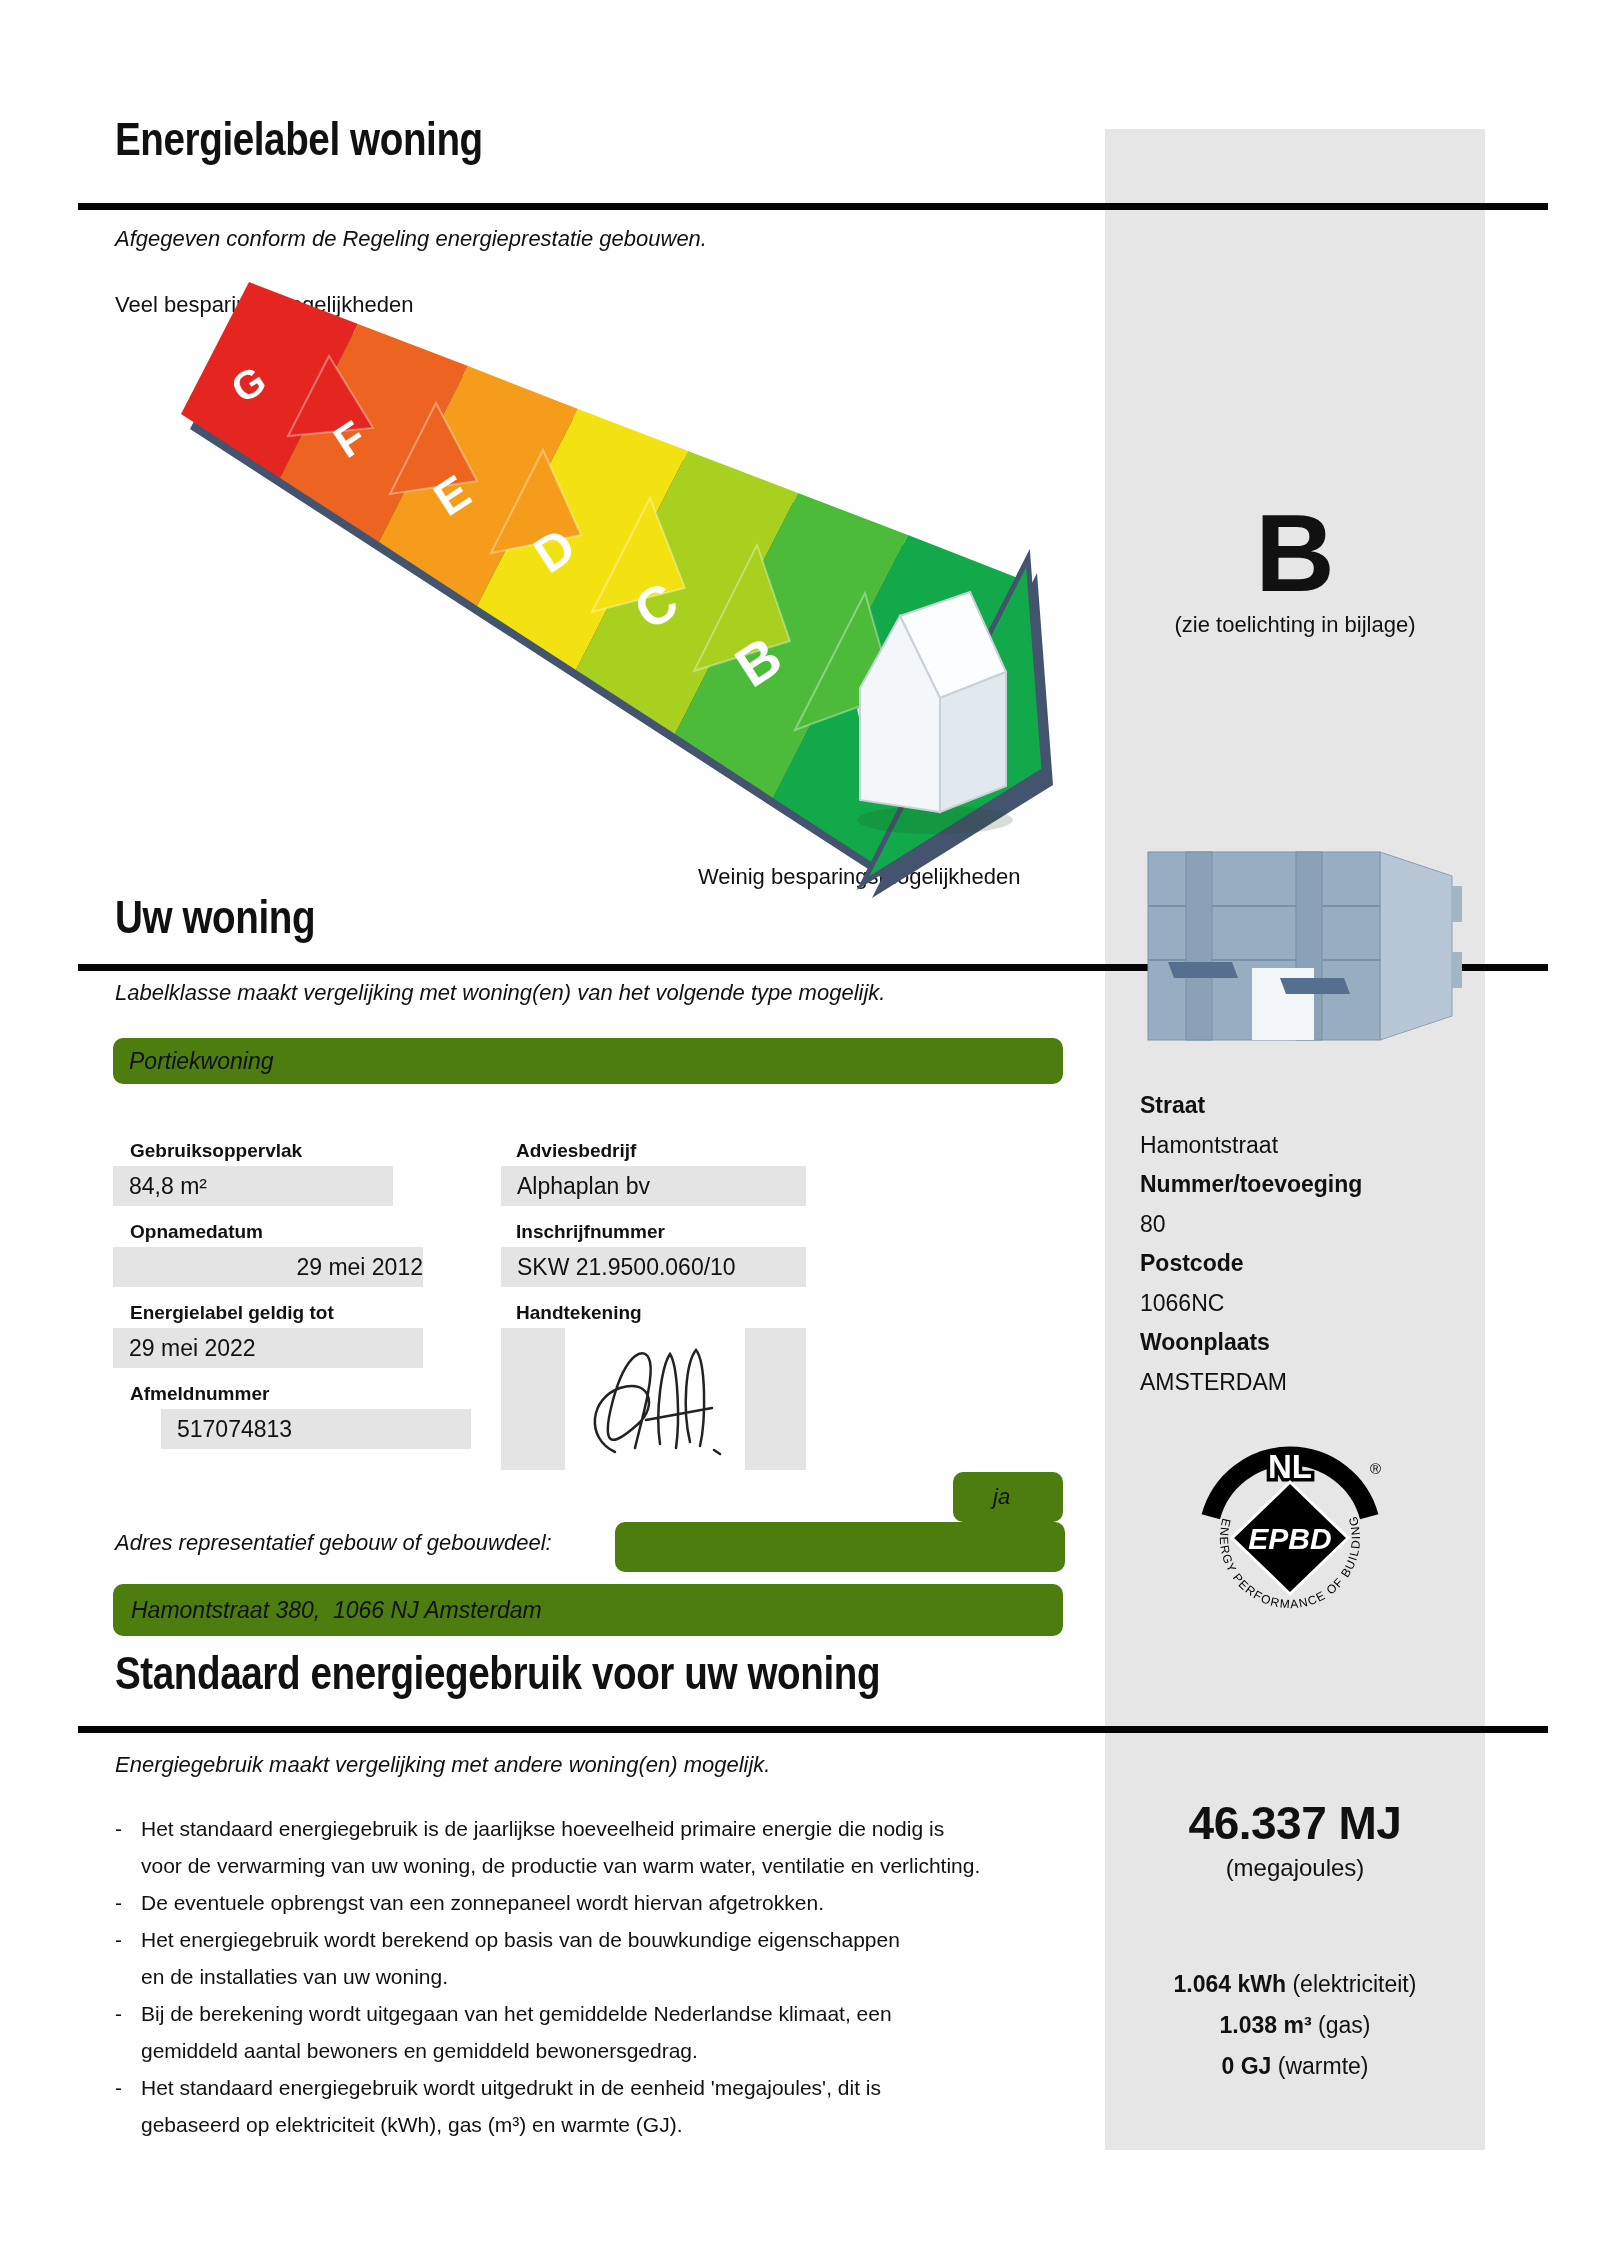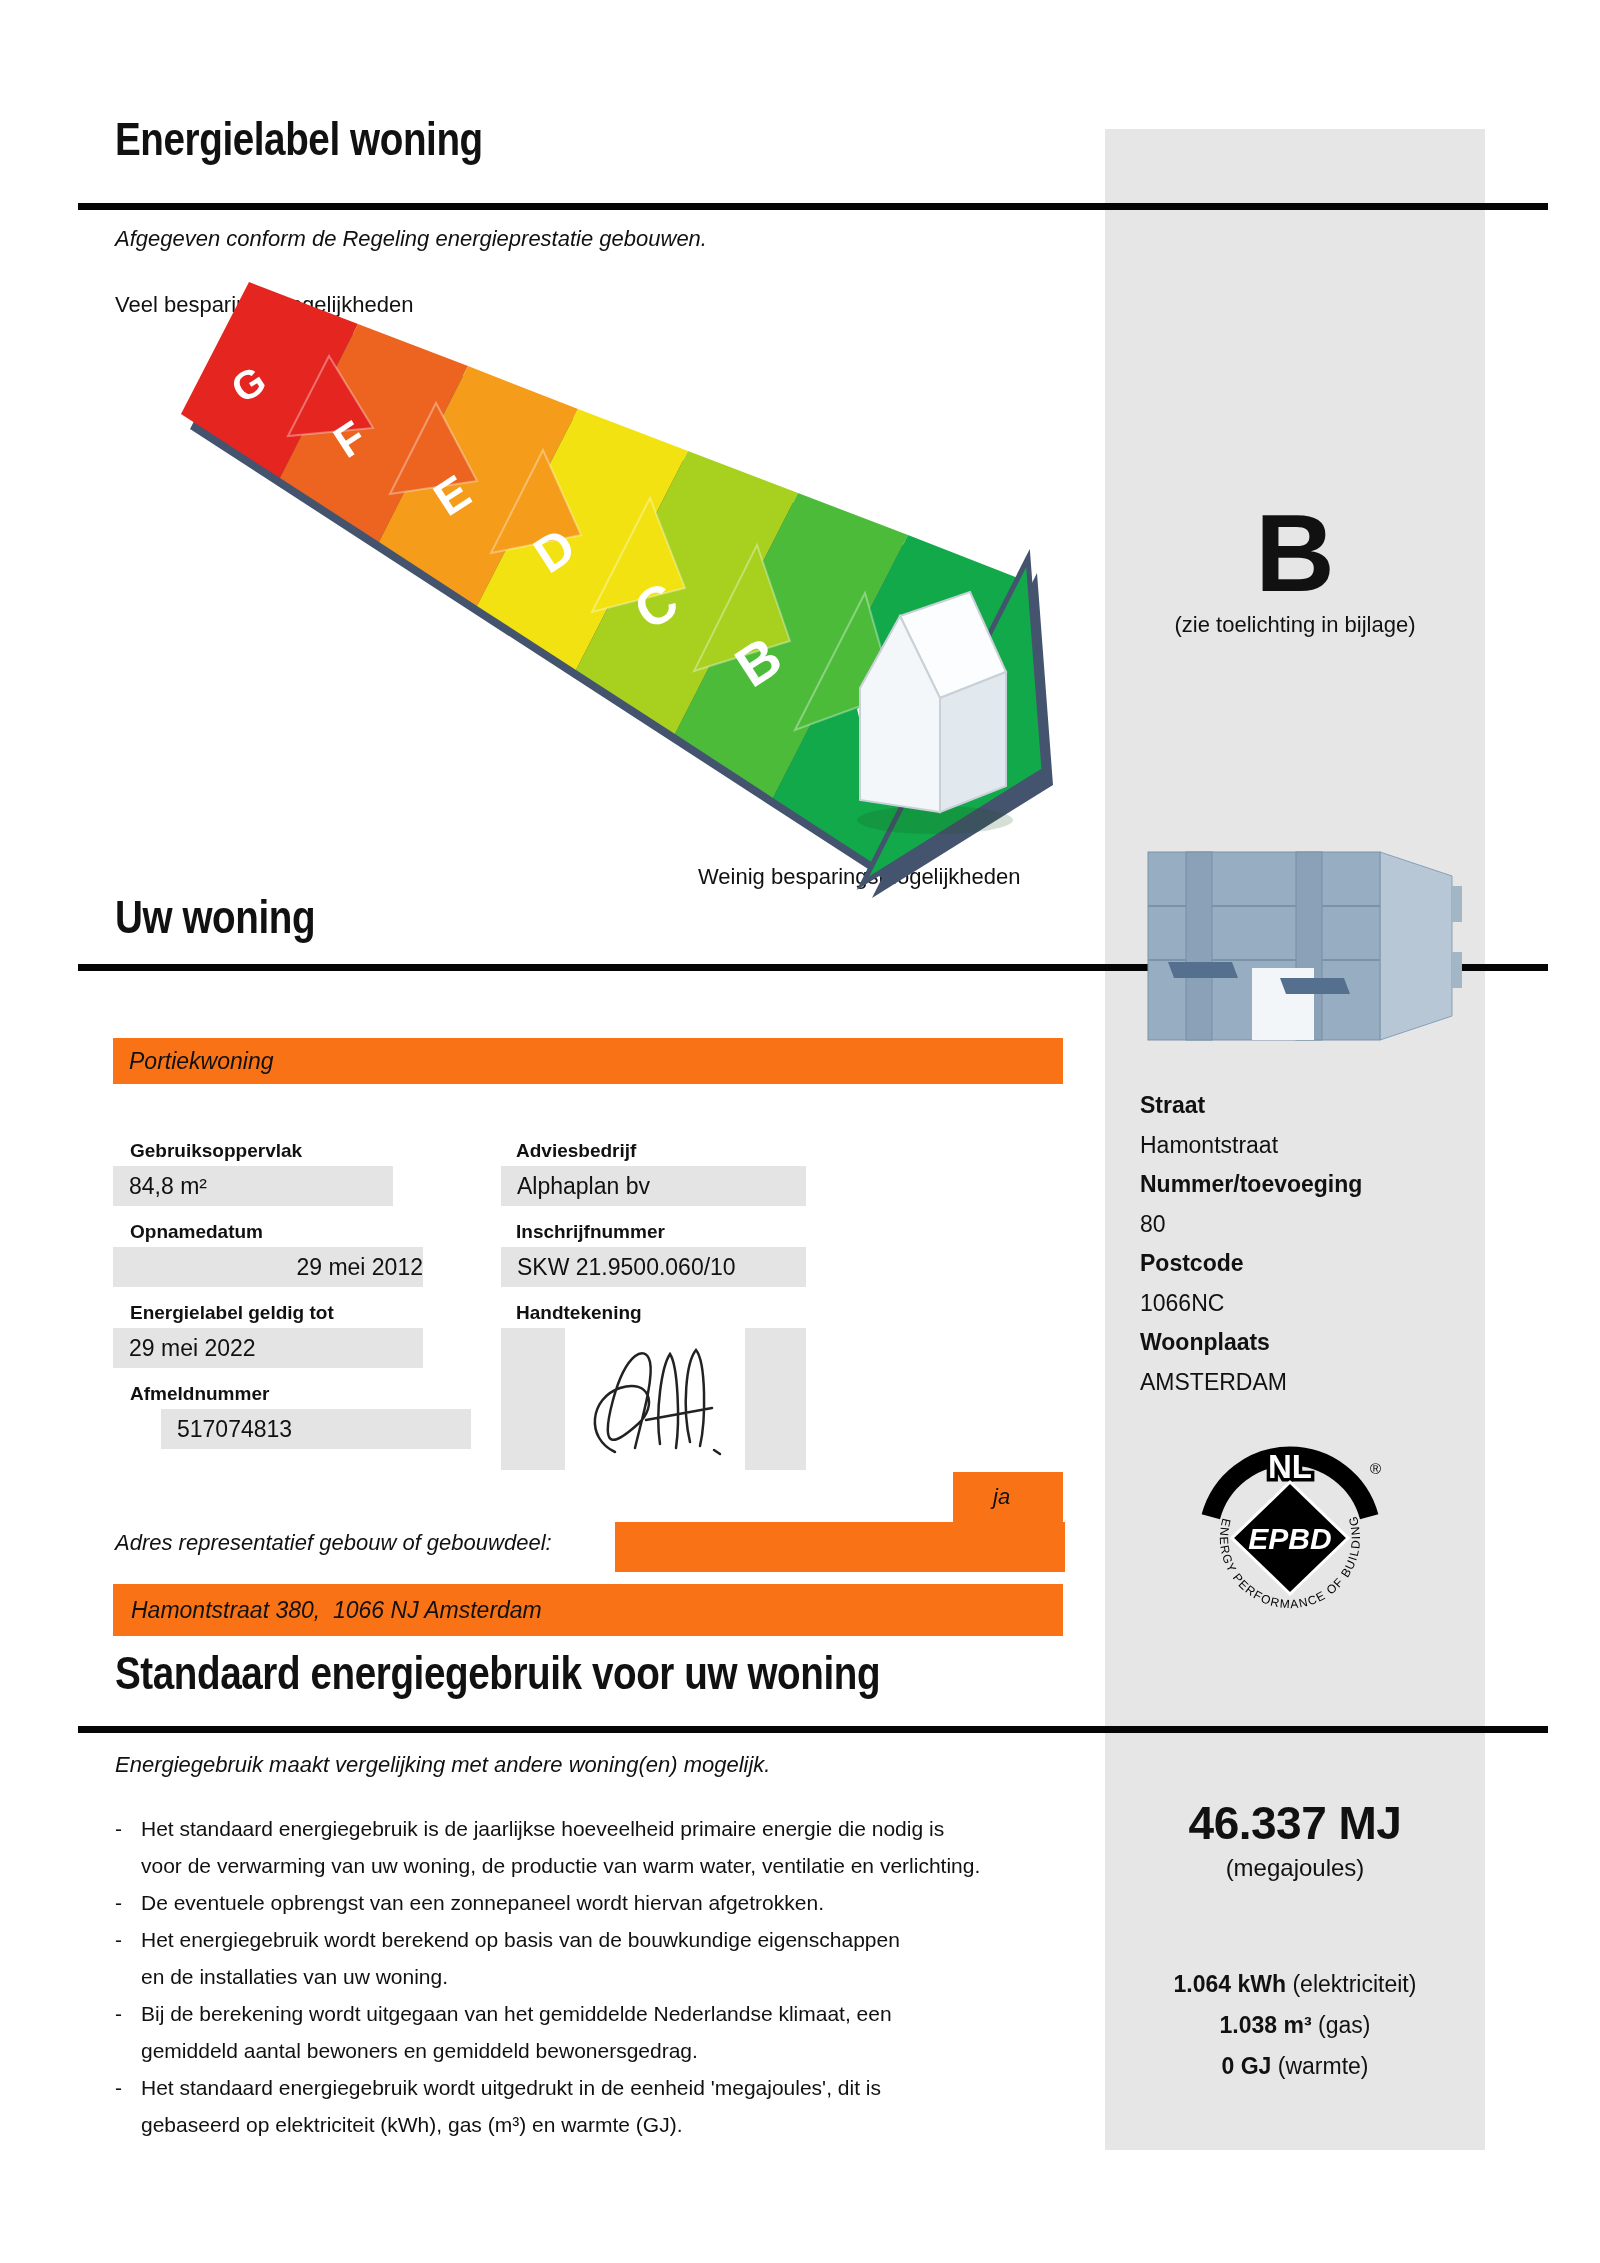--- a/index.html
+++ b/index.html
@@ -8,21 +8,21 @@
   .sidebar{position:absolute;left:1105px;top:129px;width:380px;height:2021px;background:#e6e6e6;}
   .rule{position:absolute;left:78px;width:1470px;height:7px;background:#050505;z-index:4;}
   .h{position:absolute;font-size:46px;font-weight:bold;letter-spacing:-.5px;white-space:nowrap;
      transform:scaleX(.84);transform-origin:0 0;z-index:3;}
   .it{font-style:italic;}
   .body-it{position:absolute;left:115px;font-size:22px;font-style:italic;white-space:nowrap;z-index:3;}
   .capt{position:absolute;font-size:22px;white-space:nowrap;z-index:3;}
   .lab{position:absolute;font-size:19px;font-weight:bold;white-space:nowrap;z-index:3;}
   .gbox{position:absolute;background:#e4e4e4;font-size:23px;height:40px;line-height:40px;
         padding-left:16px;box-sizing:border-box;white-space:nowrap;z-index:2;}
-  .bar{position:absolute;background:#f97316;box-sizing:border-box;z-index:2;}
+  .bar{position:absolute;background:#4d7c0f;box-sizing:border-box;z-index:2;border-radius:10px;}
   .sigbox{position:absolute;left:501px;top:1328px;width:305px;height:142px;background:#e4e4e4;z-index:2;}
   .sigwhite{position:absolute;left:64px;top:0;width:180px;height:142px;background:#fff;}
   .bigb{position:absolute;left:1105px;top:498px;width:380px;text-align:center;
         font-size:110px;font-weight:bold;line-height:1;z-index:3;}
   .bnote{position:absolute;left:1105px;top:612px;width:380px;text-align:center;font-size:22px;z-index:3;}
   .addr{position:absolute;left:1140px;top:1086px;font-size:23px;line-height:39.5px;z-index:3;}
   .addr .al{font-weight:bold;}
   .mjv{position:absolute;left:1105px;top:1796px;width:380px;text-align:center;
        font-size:46px;font-weight:bold;letter-spacing:-.5px;z-index:3;}
   .mju{position:absolute;left:1105px;top:1854px;width:380px;text-align:center;font-size:24px;z-index:3;}
@@ -47,20 +47,21 @@
   <div class="body-it" style="top:226px;">Afgegeven conform de Regeling energieprestatie gebouwen.</div>
 
   <div class="capt" style="left:115px;top:292px;">Veel besparingsmogelijkheden</div>
   <div class="capt" style="left:698px;top:864px;">Weinig besparingsmogelijkheden</div>
 
   <div class="bigb">B</div>
   <div class="bnote">(zie toelichting in bijlage)</div>
 
   <div class="h" style="left:115px;top:890px;">Uw woning</div>
   <div class="rule" style="top:964px;"></div>
+  <div class="body-it" style="top:980px;">Labelklasse maakt vergelijking met woning(en) van het volgende type mogelijk.</div>
 
   <div class="bar it" style="left:113px;top:1038px;width:950px;height:46px;line-height:46px;font-size:23px;padding-left:16px;">Portiekwoning</div>
 
   <div class="lab" style="left:130px;top:1140px;">Gebruiksoppervlak</div>
   <div class="gbox" style="left:113px;top:1166px;width:280px;">84,8 m²</div>
   <div class="lab" style="left:130px;top:1221px;">Opnamedatum</div>
   <div class="gbox" style="left:113px;top:1247px;width:310px;text-align:right;">29 mei 2012</div>
   <div class="lab" style="left:130px;top:1302px;">Energielabel geldig tot</div>
   <div class="gbox" style="left:113px;top:1328px;width:310px;">29 mei 2022</div>
   <div class="lab" style="left:130px;top:1383px;">Afmeldnummer</div>

